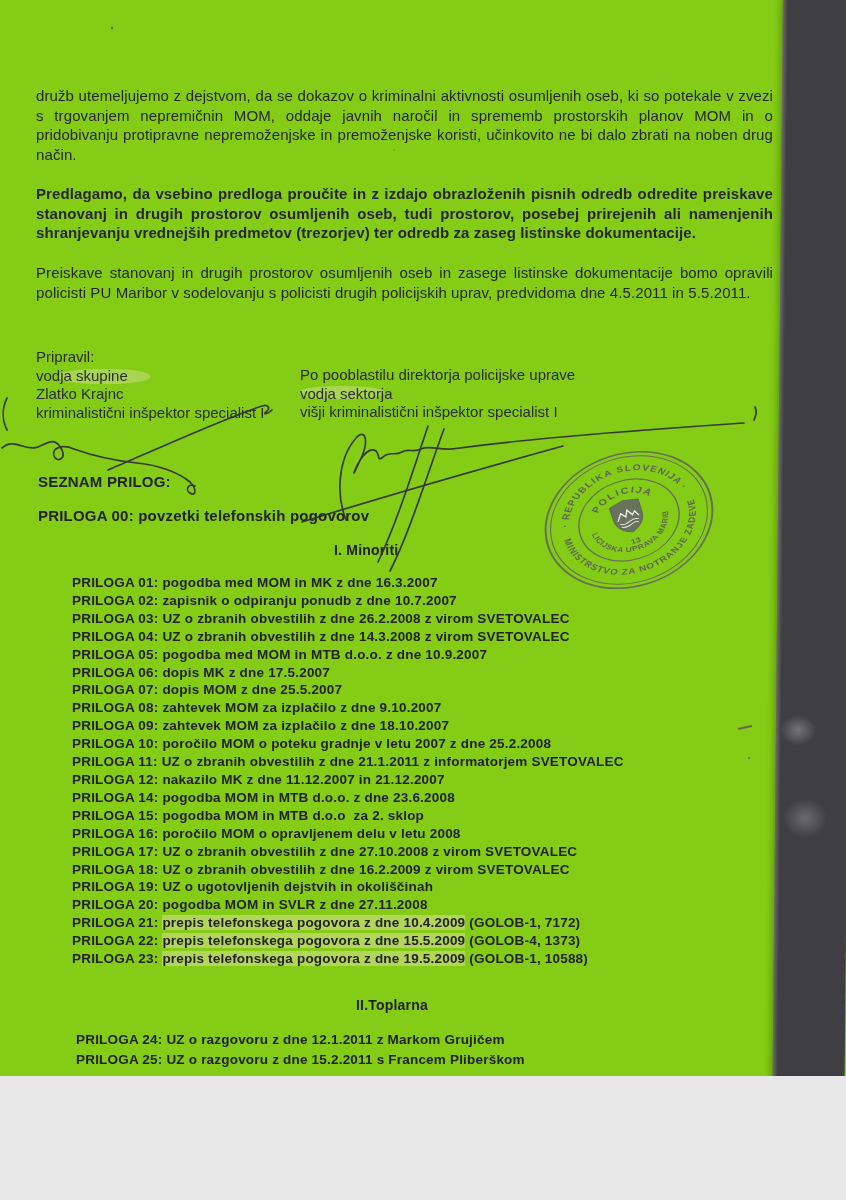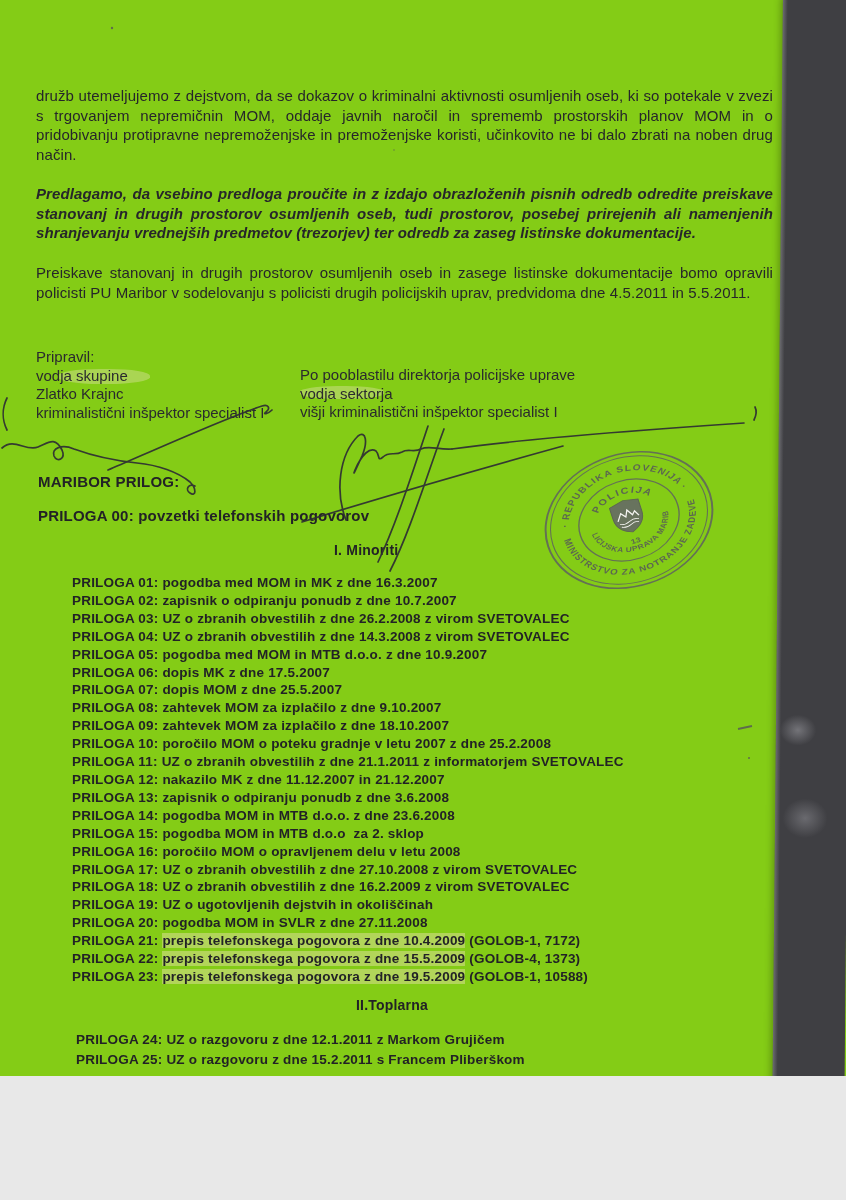--- a/index.html
+++ b/index.html
@@ -1,20 +1,20 @@
 <!DOCTYPE html>
 <html><head>
 <meta charset="utf-8">
 <style>
   html,body{margin:0;padding:0;background:#e8e8e8;}
   .page{position:relative;width:846px;height:1076px;background:#84cc16;overflow:hidden;
         font-family:"Liberation Sans",sans-serif;color:#232327;}
   .para{position:absolute;left:36px;width:737px;font-size:15px;line-height:19.5px;
         text-align:justify;letter-spacing:.1px;color:#26262a;}
-  .b{font-weight:700;font-style:italic;}
+  .b{font-weight:700;}
   .sigcol{position:absolute;font-size:15px;line-height:18.6px;white-space:nowrap;color:#2a2a2e;}
   .h15{position:absolute;font-size:15px;font-weight:700;letter-spacing:.2px;color:#222226;white-space:nowrap;}
   .h14{position:absolute;font-size:14px;font-weight:700;letter-spacing:.2px;color:#222226;white-space:nowrap;}
   .list{position:absolute;font-size:13.5px;font-weight:700;letter-spacing:.2px;color:#222226;}
   .list .li{white-space:pre;line-height:17.9px;padding-left:32px;}
   .list2 .li{line-height:20.4px;}
   .hl{background:rgba(228,223,166,.48);}
   .smudge{position:absolute;background:rgba(234,230,185,.38);border-radius:45%;}
   .pagenum{position:absolute;left:686px;top:1105px;font-size:15px;color:#2a2a2e;}
   .band{position:absolute;left:783px;top:-6px;width:72px;height:1192px;
@@ -45,38 +45,37 @@
     <div>vodja skupine</div>
     <div>Zlatko Krajnc</div>
     <div>kriminalistični inšpektor specialist I</div>
   </div>
   <div class="sigcol" style="left:300px;top:366px">
     <div>Po pooblastilu direktorja policijske uprave</div>
     <div>vodja sektorja</div>
     <div>višji kriminalistični inšpektor specialist I</div>
   </div>
 
-  <div class="h15" style="left:38px;top:473px">MARIBOR PRILOG:</div>
+  <div class="h15" style="left:38px;top:473px">SEZNAM PRILOG:</div>
   <div class="h15" style="left:38px;top:507px">PRILOGA 00: povzetki telefonskih pogovorov</div>
   <div class="h14" style="left:334px;top:542px">I. Minoriti</div>
 
   <div class="list" style="left:40px;top:574px">
     <div class="li">PRILOGA 01: pogodba med MOM in MK z dne 16.3.2007</div>
     <div class="li">PRILOGA 02: zapisnik o odpiranju ponudb z dne 10.7.2007</div>
     <div class="li">PRILOGA 03: UZ o zbranih obvestilih z dne 26.2.2008 z virom SVETOVALEC</div>
     <div class="li">PRILOGA 04: UZ o zbranih obvestilih z dne 14.3.2008 z virom SVETOVALEC</div>
     <div class="li">PRILOGA 05: pogodba med MOM in MTB d.o.o. z dne 10.9.2007</div>
     <div class="li">PRILOGA 06: dopis MK z dne 17.5.2007</div>
     <div class="li">PRILOGA 07: dopis MOM z dne 25.5.2007</div>
     <div class="li">PRILOGA 08: zahtevek MOM za izplačilo z dne 9.10.2007</div>
     <div class="li">PRILOGA 09: zahtevek MOM za izplačilo z dne 18.10.2007</div>
     <div class="li">PRILOGA 10: poročilo MOM o poteku gradnje v letu 2007 z dne 25.2.2008</div>
     <div class="li">PRILOGA 11: UZ o zbranih obvestilih z dne 21.1.2011 z informatorjem SVETOVALEC</div>
     <div class="li">PRILOGA 12: nakazilo MK z dne 11.12.2007 in 21.12.2007</div>
-    <div class="li">PRILOGA 13: zapisnik o odpiranju ponudb z dne 3.6.2008</div>
     <div class="li">PRILOGA 14: pogodba MOM in MTB d.o.o. z dne 23.6.2008</div>
     <div class="li">PRILOGA 15: pogodba MOM in MTB d.o.o  za 2. sklop</div>
     <div class="li">PRILOGA 16: poročilo MOM o opravljenem delu v letu 2008</div>
     <div class="li">PRILOGA 17: UZ o zbranih obvestilih z dne 27.10.2008 z virom SVETOVALEC</div>
     <div class="li">PRILOGA 18: UZ o zbranih obvestilih z dne 16.2.2009 z virom SVETOVALEC</div>
     <div class="li">PRILOGA 19: UZ o ugotovljenih dejstvih in okoliščinah</div>
     <div class="li">PRILOGA 20: pogodba MOM in SVLR z dne 27.11.2008</div>
     <div class="li"><span>PRILOGA 21: </span><span class="hl">prepis telefonskega pogovora z dne 10.4.2009</span><span> (GOLOB-1, 7172)</span></div>
     <div class="li"><span>PRILOGA 22: </span><span class="hl">prepis telefonskega pogovora z dne 15.5.2009</span><span> (GOLOB-4, 1373)</span></div>
     <div class="li"><span>PRILOGA 23: </span><span class="hl">prepis telefonskega pogovora z dne 19.5.2009</span><span> (GOLOB-1, 10588)</span></div>

